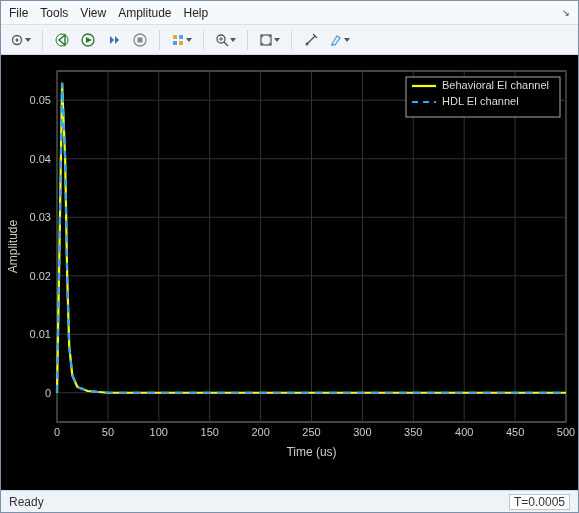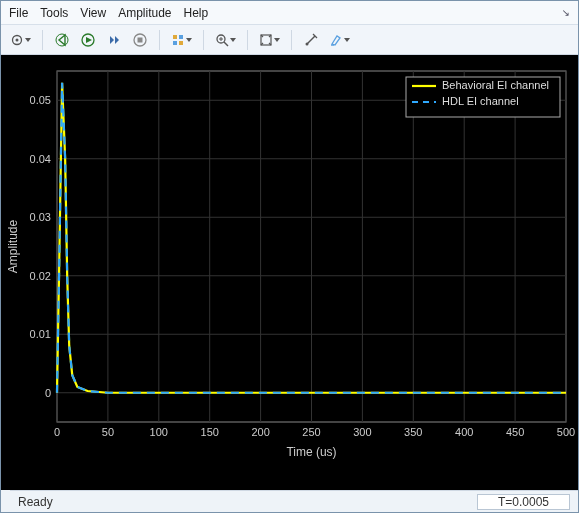--- a/index.html
+++ b/index.html
@@ -12,23 +12,23 @@
 .winbtn { width: 28px; height: 16px; border: 1px solid #9aaec2; border-radius: 2px; background: #eaf1f8; display: flex; align-items: center; justify-content: center; cursor: pointer; }
 .winbtn svg { display: block; }
 .menubar { height: 24px; background: #f6f9fc; display: flex; align-items: center; padding: 0 8px; gap: 12px; border-bottom: 1px solid #d7e0ea; color: #222; }
 .menubar .menu-item { cursor: pointer; }
 .menubar .arrow-right { margin-left: auto; color: #556; font-size: 10px; }
 .toolbar { height: 30px; background: #f1f5fa; border-bottom: 1px solid #cfd8e3; display: flex; align-items: center; padding: 0 6px; gap: 4px; }
 .toolbar .tbtn { min-width: 22px; height: 22px; border: 1px solid transparent; border-radius: 3px; display: flex; align-items: center; justify-content: center; cursor: pointer; padding: 0 2px; }
 .toolbar .sep { width: 1px; height: 20px; background: #cfd8e3; margin: 0 4px; }
 .plotarea { flex: 1; background: #000; position: relative; }
 .plotarea svg { position: absolute; inset: 0; }
-.statusbar { height: 22px; background: #eef3f8; border-top: 1px solid #cfd8e3; display: flex; align-items: center; padding: 0 8px; color: #333; margin-left: 9px; }
+.statusbar { height: 22px; background: #eef3f8; border-top: 1px solid #cfd8e3; display: flex; align-items: center; padding: 0 8px; color: #333; }
 .statusbar .status-left { flex: 1; }
-.statusbar .status-time { border: 1px solid #b9c6d4; background: #fff; padding: 0 20px; height: 16px; display: flex; align-items: center; }
+.statusbar .status-time { border: 1px solid #b9c6d4; background: #fff; padding: 0 4px; height: 16px; display: flex; align-items: center; }
 .dd { width: 6px; height: 4px; margin-left: 1px; }
 </style>
 </head>
 <body>
 
 <div class="window">
 
 
   <div class="menubar">
     <span class="menu-item">File</span>

